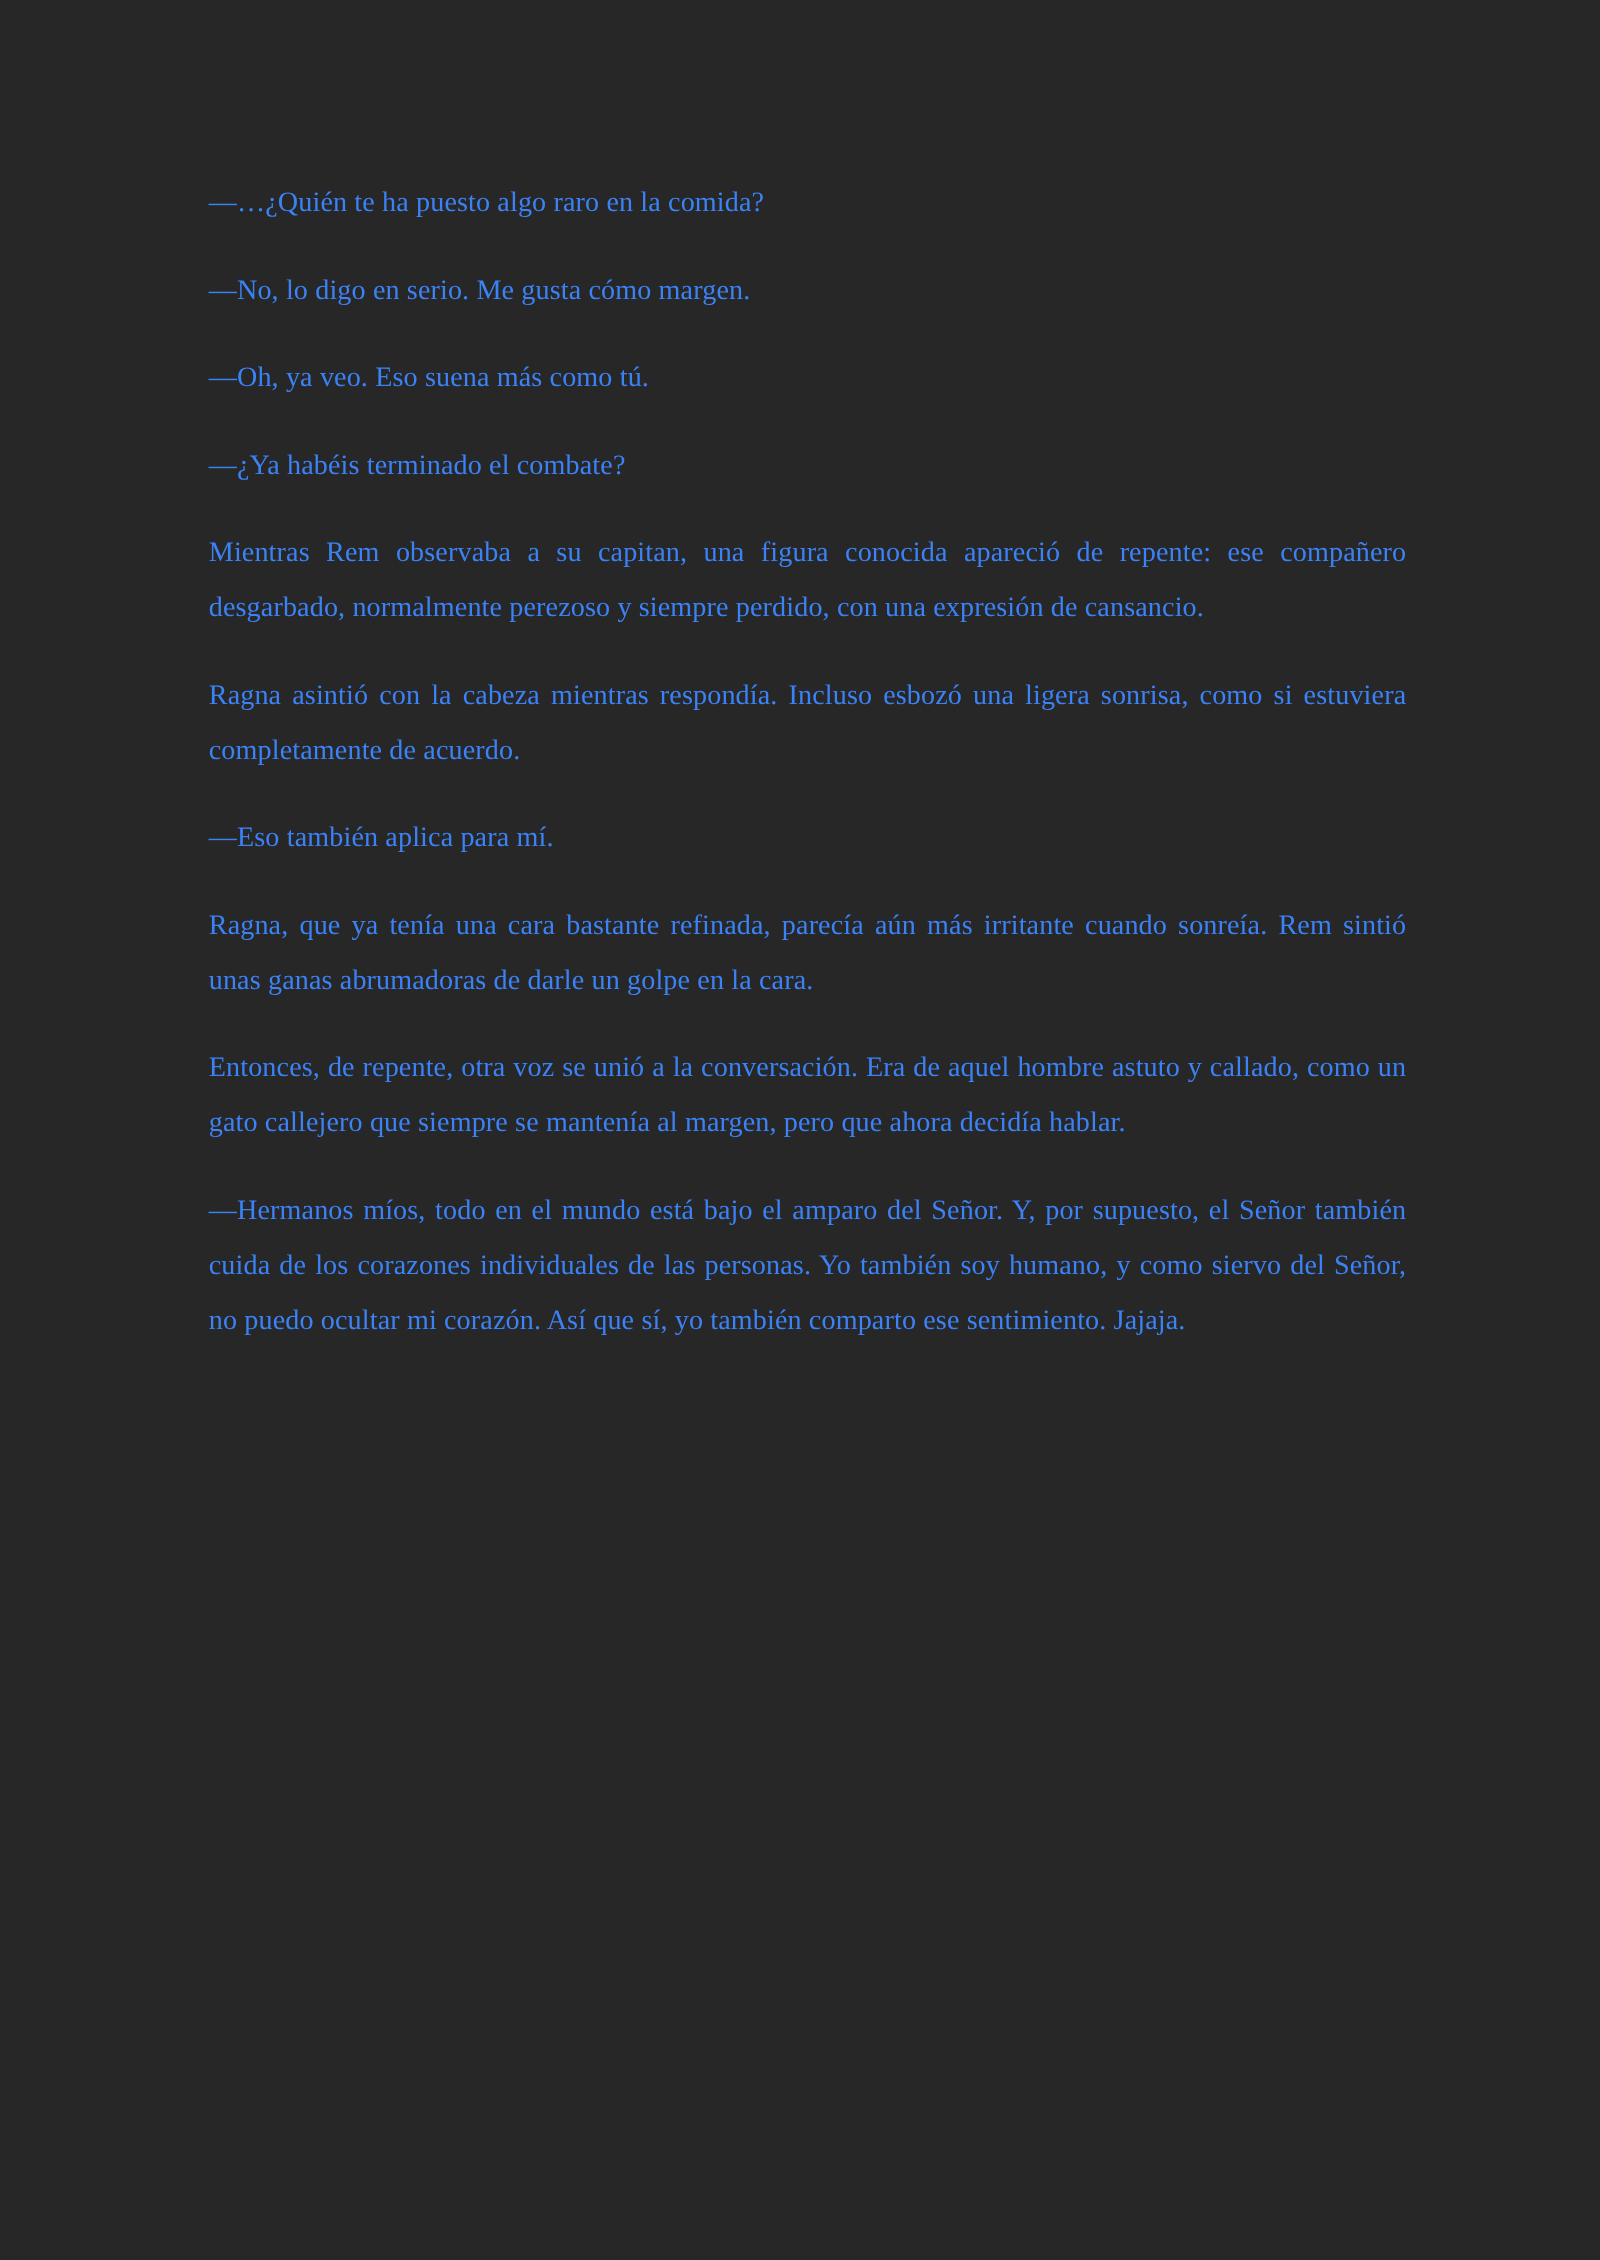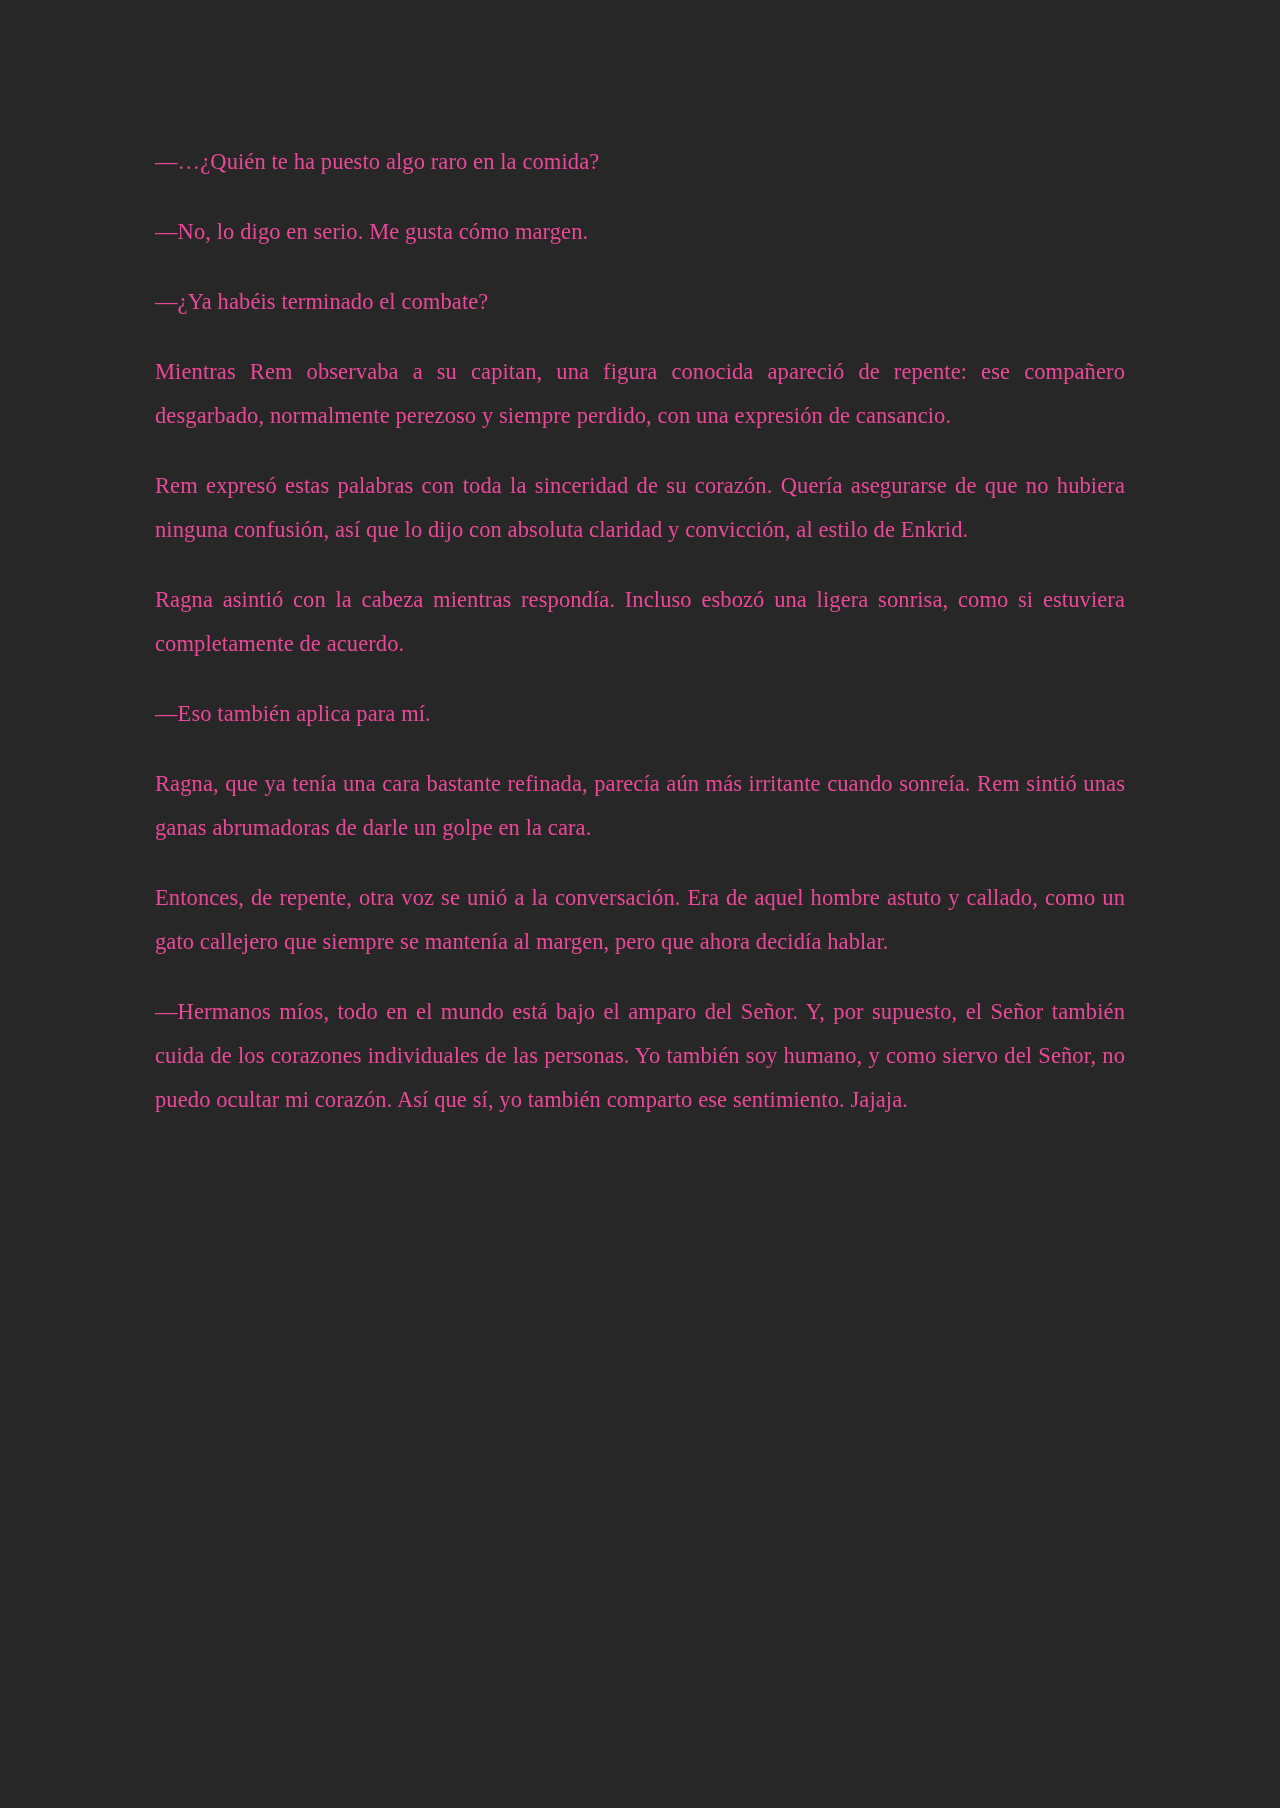--- a/index.html
+++ b/index.html
@@ -14,37 +14,37 @@
     font-family: "Liberation Serif", "DejaVu Serif", serif;
   }
   .reader-page {
     box-sizing: border-box;
     width: 1280px;
     height: 1808px;
     padding: 140px 155px 60px 155px;
     background: #272727;
   }
   .text-column p {
-    margin: 0 0 26px 0;
+    margin: 0 0 26px 12px;
     font-size: 22.5px;
     line-height: 44px;
-    color: #ec4899;
+    color: #3b82f6;
     text-align: justify;
     letter-spacing: 0.1px;
   }
 </style>
 </head>
 <body>
 
 <div class="reader-page">
   <div class="text-column">
     <p>—…¿Quién te ha puesto algo raro en la comida?</p>
     <p>—No, lo digo en serio. Me gusta cómo margen.</p>
+    <p>—Oh, ya veo. Eso suena más como tú.</p>
     <p>—¿Ya habéis terminado el combate?</p>
     <p>Mientras Rem observaba a su capitan, una figura conocida apareció de repente: ese compañero desgarbado, normalmente perezoso y siempre perdido, con una expresión de cansancio.</p>
-    <p>Rem expresó estas palabras con toda la sinceridad de su corazón. Quería asegurarse de que no hubiera ninguna confusión, así que lo dijo con absoluta claridad y convicción, al estilo de Enkrid.</p>
     <p>Ragna asintió con la cabeza mientras respondía. Incluso esbozó una ligera sonrisa, como si estuviera completamente de acuerdo.</p>
     <p>—Eso también aplica para mí.</p>
     <p>Ragna, que ya tenía una cara bastante refinada, parecía aún más irritante cuando sonreía. Rem sintió unas ganas abrumadoras de darle un golpe en la cara.</p>
     <p>Entonces, de repente, otra voz se unió a la conversación. Era de aquel hombre astuto y callado, como un gato callejero que siempre se mantenía al margen, pero que ahora decidía hablar.</p>
     <p>—Hermanos míos, todo en el mundo está bajo el amparo del Señor. Y, por supuesto, el Señor también cuida de los corazones individuales de las personas. Yo también soy humano, y como siervo del Señor, no puedo ocultar mi corazón. Así que sí, yo también comparto ese sentimiento. Jajaja.</p>
   </div>
 </div>
 
 </body></html>

